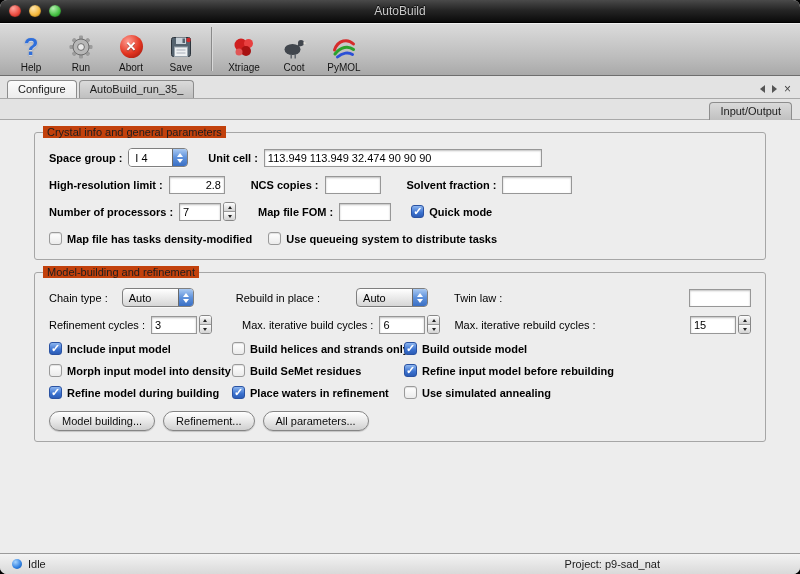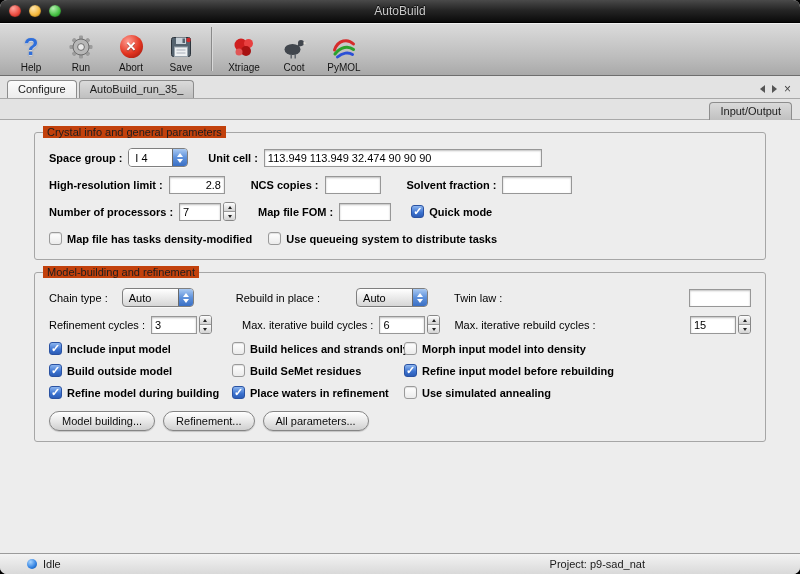--- a/index.html
+++ b/index.html
@@ -68,21 +68,21 @@
   .cb { width:13px; height:13px; border-radius:3px; display:inline-flex; align-items:center; justify-content:center; margin-right:5px; flex:0 0 auto; }
   .cb[data-checked="false"] { background:linear-gradient(#fff,#ebebeb); border:1px solid #9a9a9a; box-shadow:inset 0 1px 1px rgba(0,0,0,.12); }
   .cb[data-checked="true"]  { background:linear-gradient(#8db6f0,#3a71cf 60%,#2c5cb5); border:1px solid #2a52a2; }
   .cb[data-checked="true"]::after { content:"✓"; color:#fff; font-size:11px; font-weight:bold; line-height:1; margin-top:-1px; }
 
   .cbgrid { display:grid; grid-template-columns:183px 172px 1fr; row-gap:9px; margin:3px 0 12px; }
 
   .pbtn { height:20px; padding:0 12px; border:1px solid #858585; border-radius:10px; background:linear-gradient(#ffffff,#e6e6e6 55%,#cfcfcf); font:11px "Liberation Sans",sans-serif; color:#0c0c0c; box-shadow:0 1px 1px rgba(0,0,0,.18); margin-right:8px; }
 
   
-  .statusbar { height:21px; flex:0 0 auto; background:linear-gradient(#f3f3f3,#d9d9d9); border-top:1px solid #9b9b9b; display:flex; align-items:center; font-size:11px; color:#1a1a1a; padding:0 27px; }
+  .statusbar { height:21px; flex:0 0 auto; background:linear-gradient(#f3f3f3,#d9d9d9); border-top:1px solid #9b9b9b; display:flex; align-items:center; font-size:11px; color:#1a1a1a; padding:0 12px; }
   .sdot { width:10px; height:10px; border-radius:50%; background:radial-gradient(circle at 35% 30%, #a6d4ff, #2f7fe0 60%, #134f96); margin-right:6px; flex:0 0 auto; }
   .sproject { margin-left:auto; margin-right:128px; }
 </style>
 </head>
 <body>
 
 <div class="window">
 
   <div class="titlebar">
     <div class="traffic">
@@ -311,26 +311,26 @@
       <div class="cbgrid">
         <span class="cbwrap">
             <span class="cb" data-checked="true"></span>
             <span class="blabel">Include input model</span>
           </span>
         <span class="cbwrap">
             <span class="cb" data-checked="false"></span>
             <span class="blabel">Build helices and strands only</span>
           </span>
         <span class="cbwrap">
+            <span class="cb" data-checked="true"></span>
+            <span class="blabel">Build outside model</span>
+          </span>
+        <span class="cbwrap">
             <span class="cb" data-checked="false"></span>
             <span class="blabel">Morph input model into density</span>
-          </span>
-        <span class="cbwrap">
-            <span class="cb" data-checked="true"></span>
-            <span class="blabel">Build outside model</span>
           </span>
         <span class="cbwrap">
             <span class="cb" data-checked="false"></span>
             <span class="blabel">Build SeMet residues</span>
           </span>
         <span class="cbwrap">
             <span class="cb" data-checked="true"></span>
             <span class="blabel">Refine input model before rebuilding</span>
           </span>
         <span class="cbwrap">

